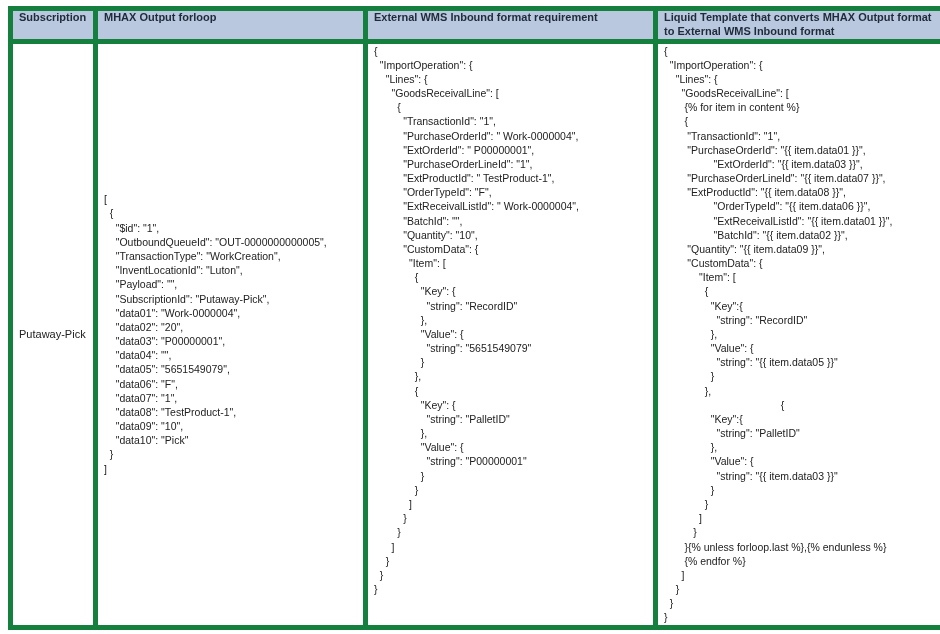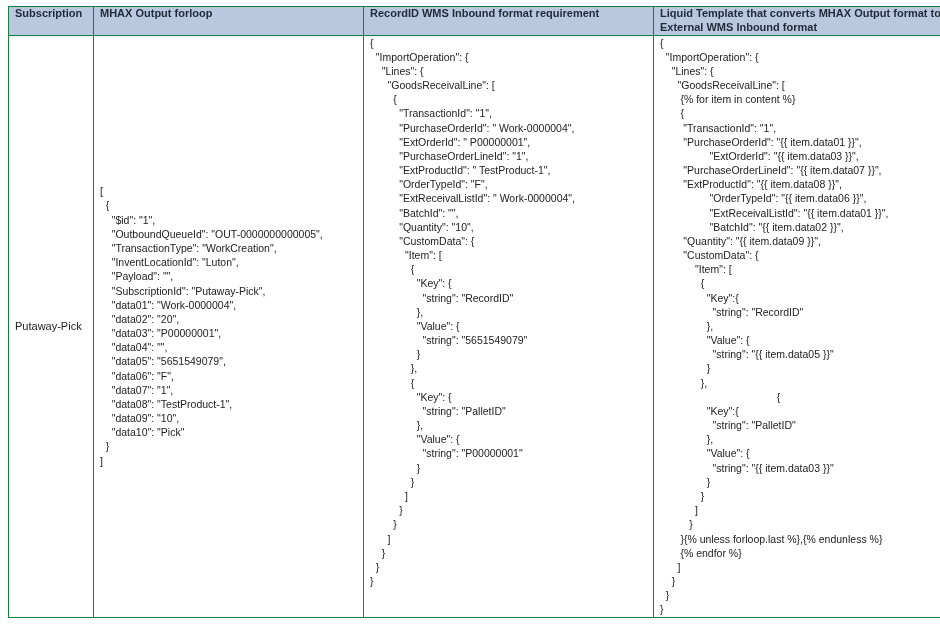--- a/index.html
+++ b/index.html
@@ -14,21 +14,21 @@
     width: 940px;
     box-sizing: border-box;
     padding: 6px 8px 8px 8px;
   }
   table {
     border-collapse: collapse;
     width: 100%;
     table-layout: fixed;
   }
   th, td {
-    border: 1px solid #15803d;
+    border: 5px solid #15803d;
     vertical-align: top;
     padding: 0 6px;
     word-wrap: break-word;
   }
   th {
     background: #b9c8de;
     font-weight: 700;
     font-size: 11px;
     text-align: left;
     color: #1f2a3a;
@@ -60,21 +60,21 @@
   <colgroup>
     <col class="c1">
         <col class="c2">
         <col class="c3">
         <col class="c4">
   </colgroup>
   <thead>
     <tr>
       <th>Subscription</th>
       <th>MHAX Output forloop</th>
-      <th>RecordID WMS Inbound format requirement</th>
+      <th>External WMS Inbound format requirement</th>
       <th class="h4">Liquid Template that converts MHAX Output format to External WMS Inbound format</th>
     </tr>
   </thead>
   <tbody>
     <tr>
       <td class="mid">Putaway-Pick</td>
       <td class="mid">
         <pre class="code">[
   {
     "$id": "1",

